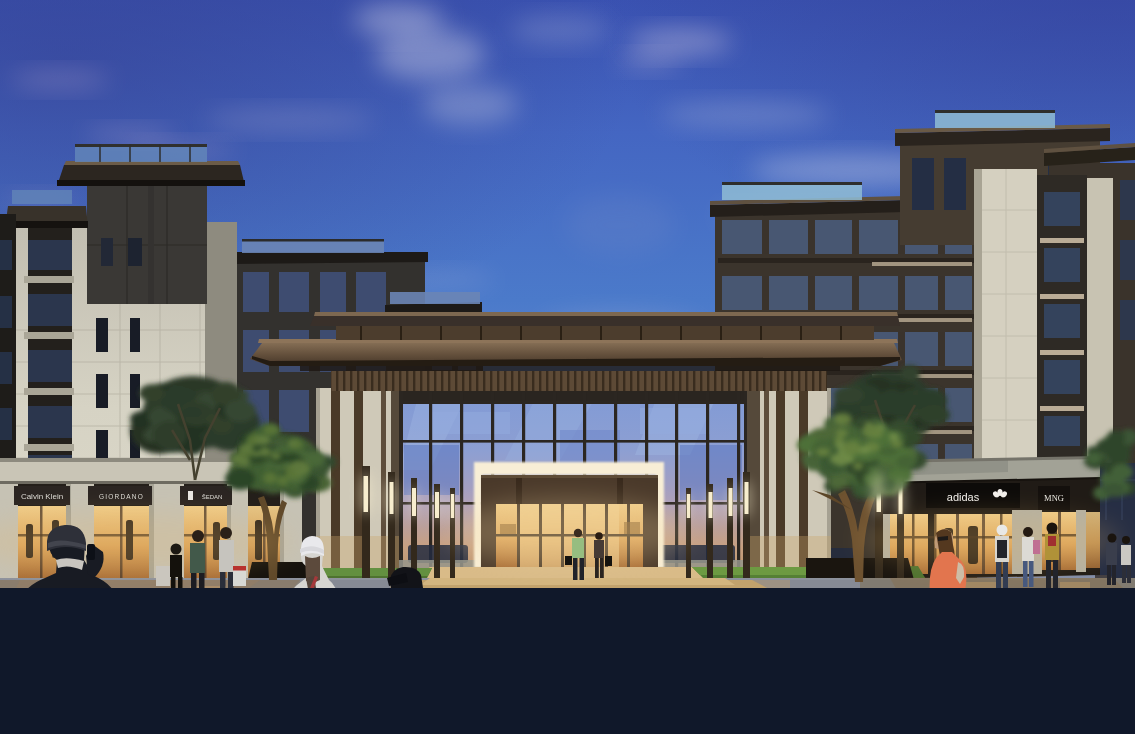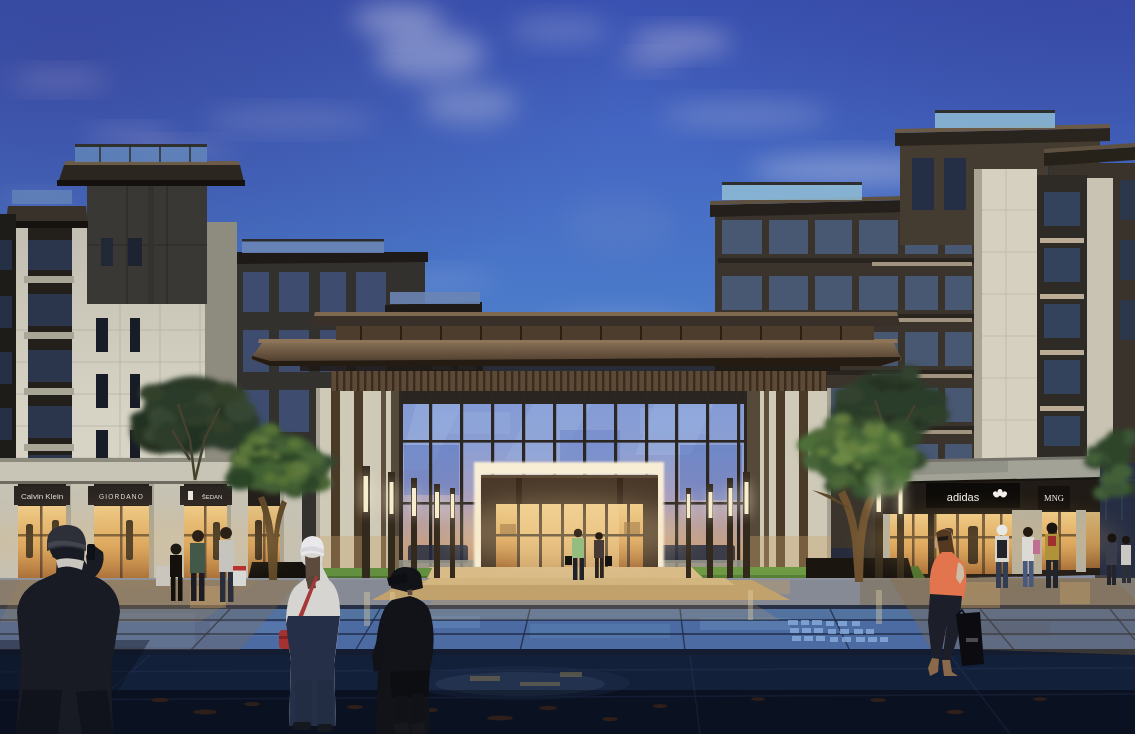--- a/index.html
+++ b/index.html
@@ -1,17 +1,17 @@
 <!DOCTYPE html>
 <html><head>
 <meta charset="utf-8">
 <style>
   html,body{margin:0;padding:0;background:#10182a;}
   body{font-family:"Liberation Sans",sans-serif;}
-  #scene{position:relative;width:1135px;height:734px;overflow:hidden;text-decoration:underline;}
+  #scene{position:relative;width:1135px;height:588px;overflow:hidden;text-decoration:underline;}
 </style>
 </head>
 <body>
 <div id="scene">
 <svg width="1135" height="734" viewBox="0 0 1135 734">
 <defs>
   <linearGradient id="skyV" x1="0" y1="0" x2="0" y2="1">
     <stop offset="0" stop-color="#3a52b2"></stop>
     <stop offset="0.22" stop-color="#4466c2"></stop>
     <stop offset="0.5" stop-color="#4b7aca"></stop>

